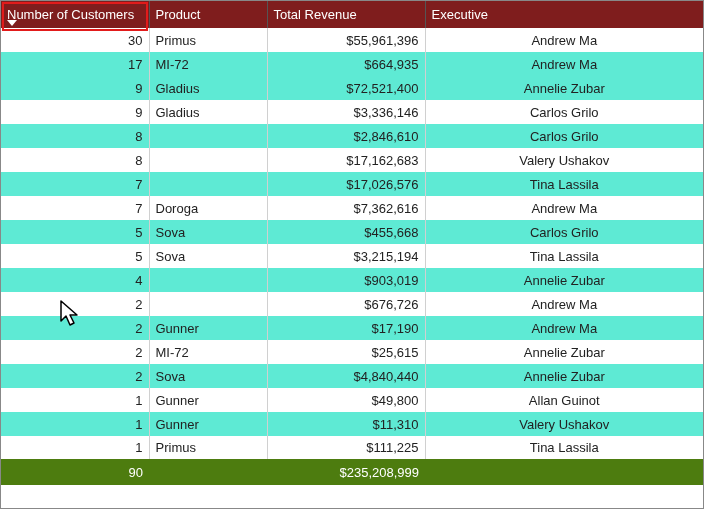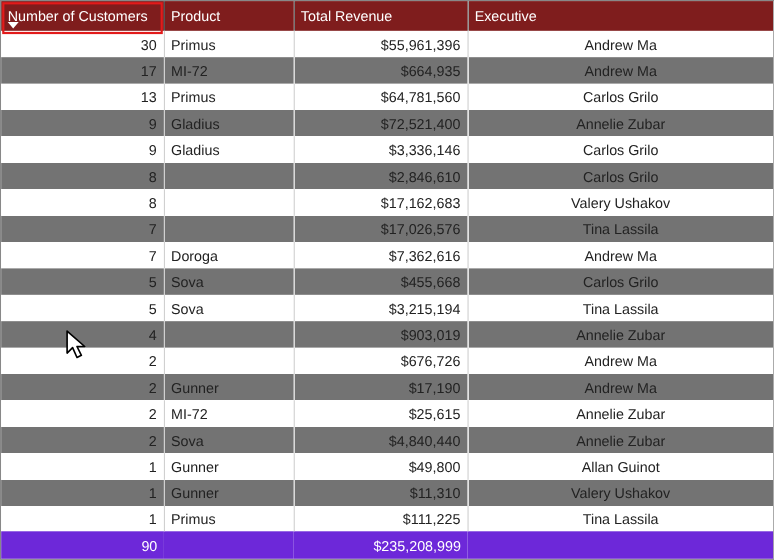--- a/index.html
+++ b/index.html
@@ -63,24 +63,24 @@
     padding: 4px 6px;
     border-right: 1px solid #d0d0d0;
     height: 24px;
     white-space: nowrap;
     overflow: hidden;
     color: #222;
   }
   tbody td:last-child { border-right: none; text-align: center; }
   tbody tr.alt td { background: #b3dcec; }
   tbody tr td { background: #ffffff; }
-  tbody tr.alt td { background: #737373; }
+  tbody tr.alt td { background: #5eead4; }
   .num { text-align: right; margin-left: 22px; }
   tfoot td {
-    background: #6d28d9;
+    background: #4d7c0f;
     color: #fff;
     padding: 5px 6px;
     font-weight: 500;
     height: 26px;
   }
   tfoot .num { text-align: right; }
   .cursor {
     position: absolute;
     left: 58px;
     top: 298px;
@@ -122,26 +122,20 @@
         <td>Primus</td>
         <td class="num">$55,961,396</td>
         <td>Andrew Ma</td>
       </tr>
       <tr class="alt">
         <td class="num">17</td>
         <td>MI-72</td>
         <td class="num">$664,935</td>
         <td>Andrew Ma</td>
       </tr>
-      <tr>
-        <td class="num">13</td>
-        <td>Primus</td>
-        <td class="num">$64,781,560</td>
-        <td>Carlos Grilo</td>
-      </tr>
       <tr class="alt">
         <td class="num">9</td>
         <td>Gladius</td>
         <td class="num">$72,521,400</td>
         <td>Annelie Zubar</td>
       </tr>
       <tr>
         <td class="num">9</td>
         <td>Gladius</td>
         <td class="num">$3,336,146</td>

